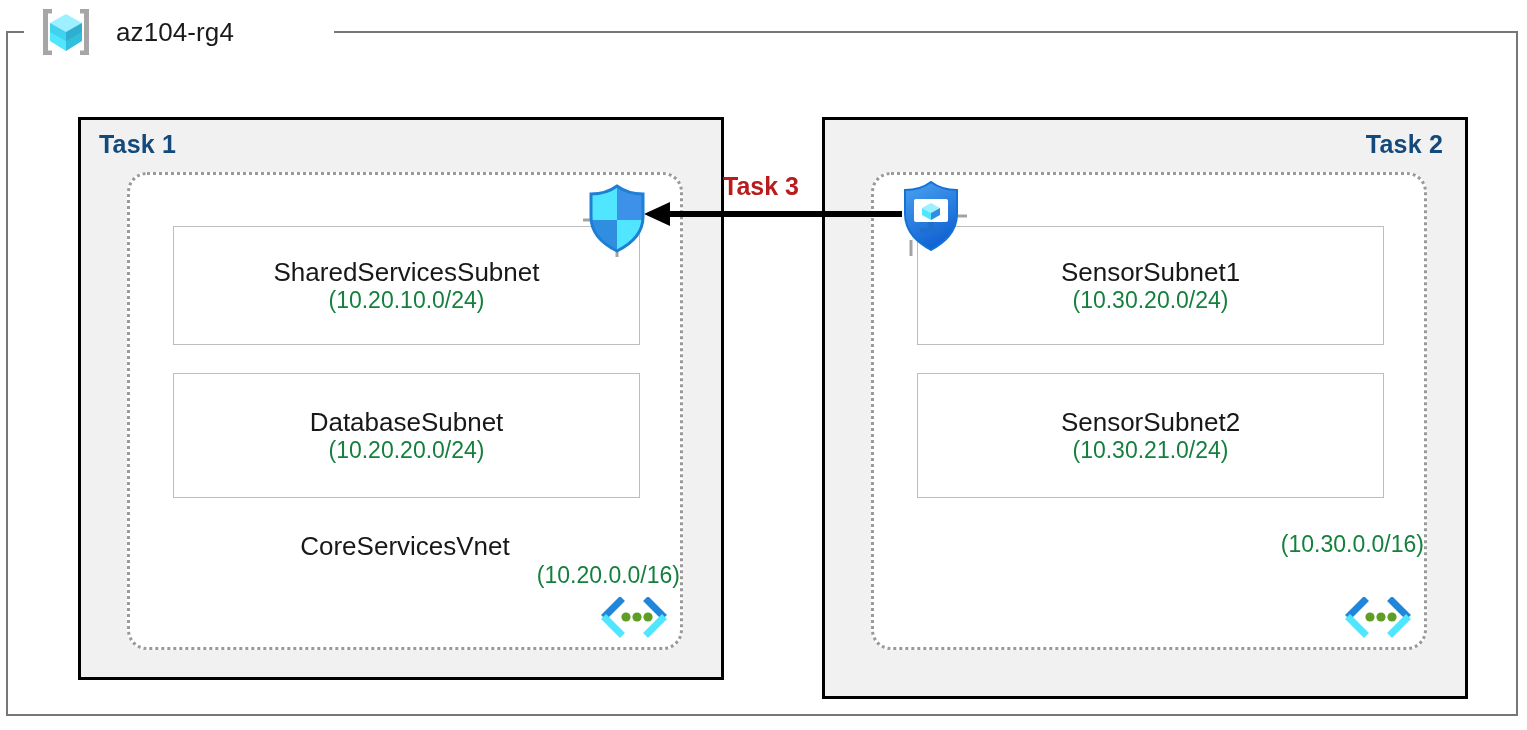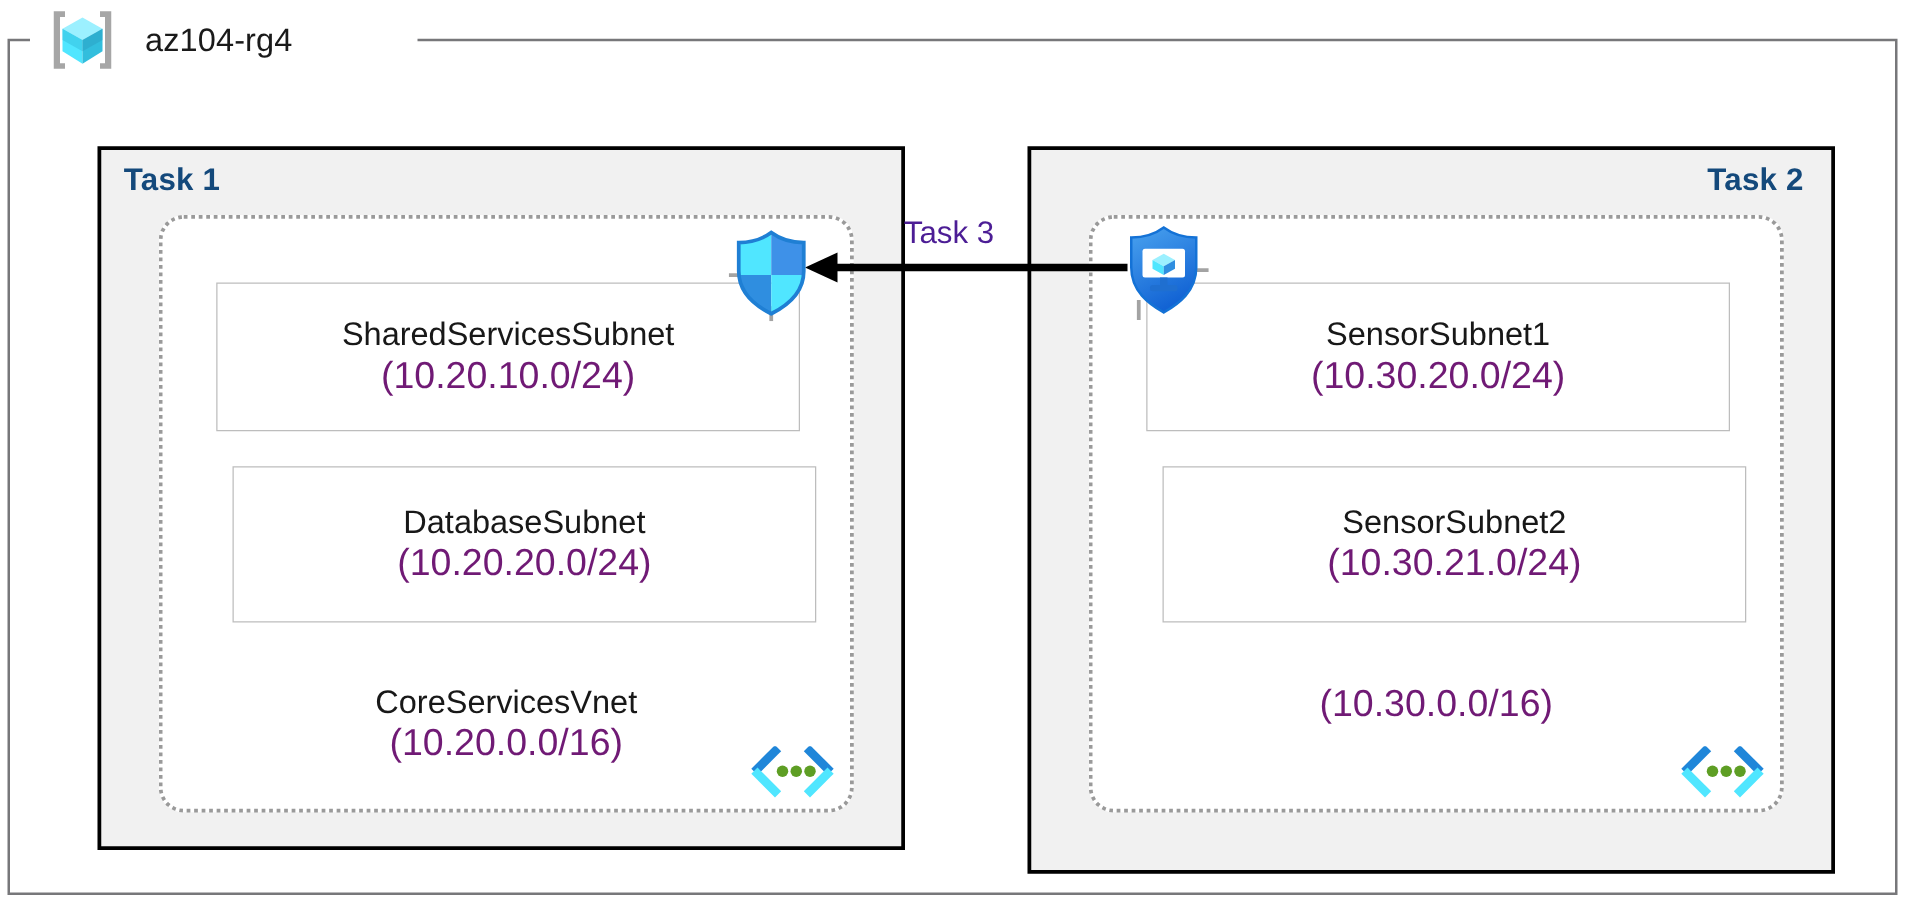--- a/index.html
+++ b/index.html
@@ -100,40 +100,41 @@
     width: 467px;
     background: #ffffff;
     border: 1px solid #bdbdbd;
     box-sizing: border-box;
     display: flex;
     flex-direction: column;
     align-items: center;
     justify-content: center;
   }
   .subnet-1 { top: 51px;  height: 119px; }
-  .subnet-2 { top: 198px; height: 125px; margin-left: 13px; }
+  .subnet-2 { top: 198px; height: 125px; }
 
   .node-name {
     font-size: 26px;
     color: #181818;
     line-height: 1.18;
     white-space: nowrap;
   }
   .node-cidr {
-    font-size: 30px;
-    color: #701a75;
+    font-size: 23px;
+    color: #15803d;
     line-height: 1.18;
     white-space: nowrap;
+    text-align: right;
   }
 
   .vnet-caption {
     position: absolute;
     left: 0;
     right: 0;
-    top: 371px;
+    top: 356px;
     text-align: center;
   }
 
   
   .vnet-glyph {
     position: absolute;
     right: 12px;
     bottom: 6px;
     width: 68px;
     height: 44px;
@@ -146,22 +147,22 @@
     top: 196px;
     width: 270px;
     height: 36px;
     pointer-events: none;
   }
   #task-3-label {
     position: absolute;
     left: 723px;
     top: 172px;
     font-size: 25px;
-    font-weight: normal;
-    color: #4c1d95;
+    font-weight: bold;
+    color: #b91c1c;
     white-space: nowrap;
   }
 
   
   .icon-abs { position: absolute; }
   #firewall-icon { left: 583px; top: 183px; width: 68px; height: 74px; }
   #bastion-icon  { left: 895px; top: 178px; width: 72px; height: 78px; }
 </style>
 </head>
 <body>

